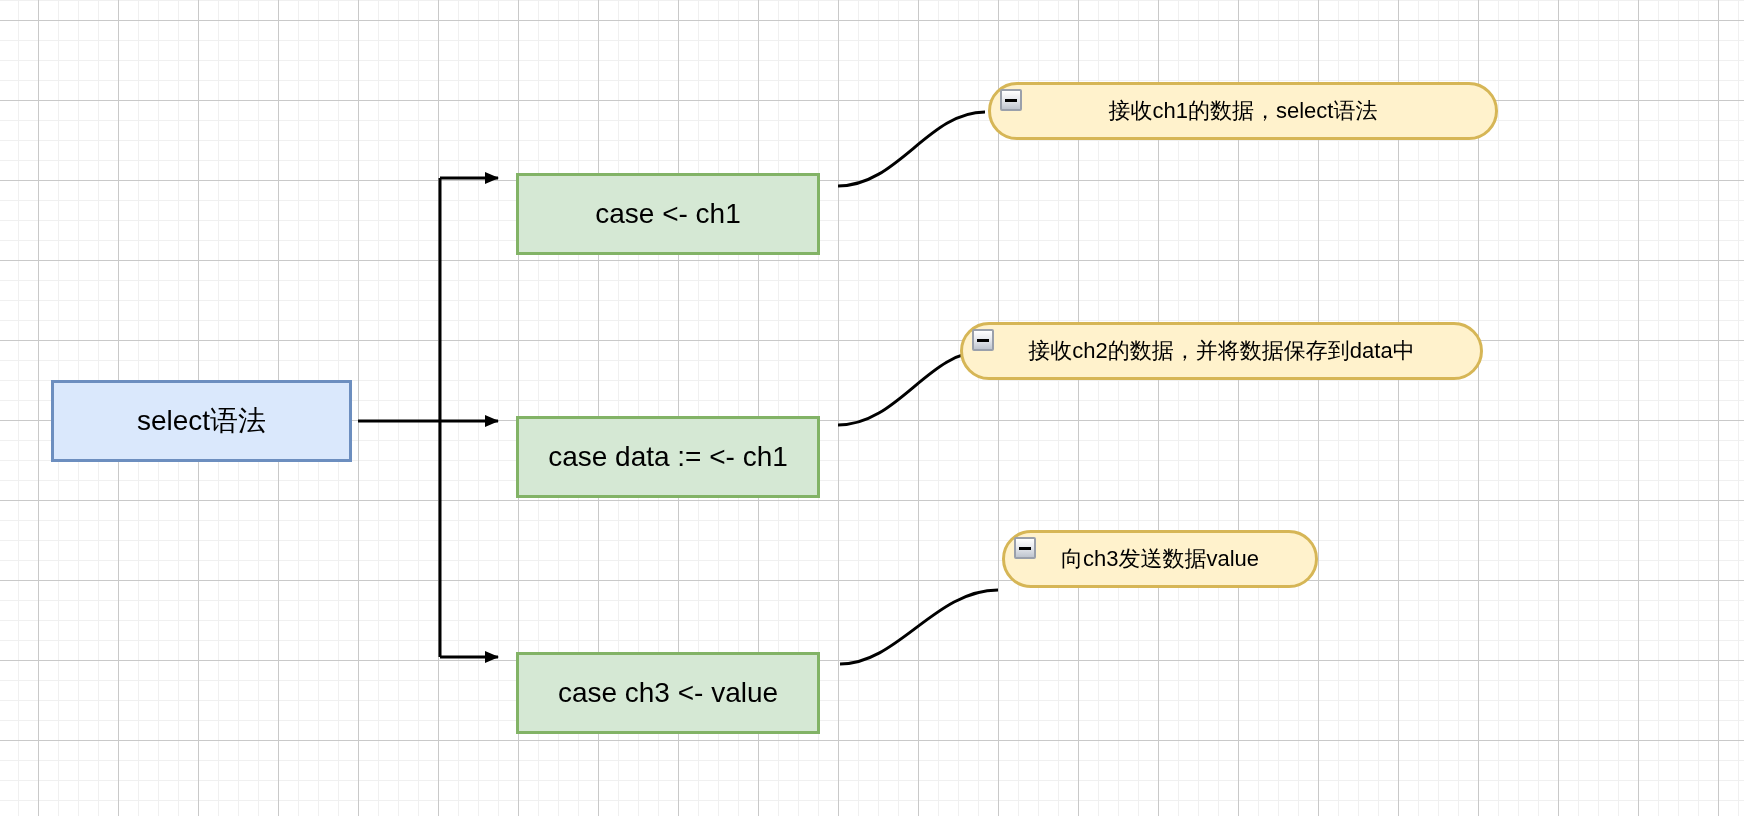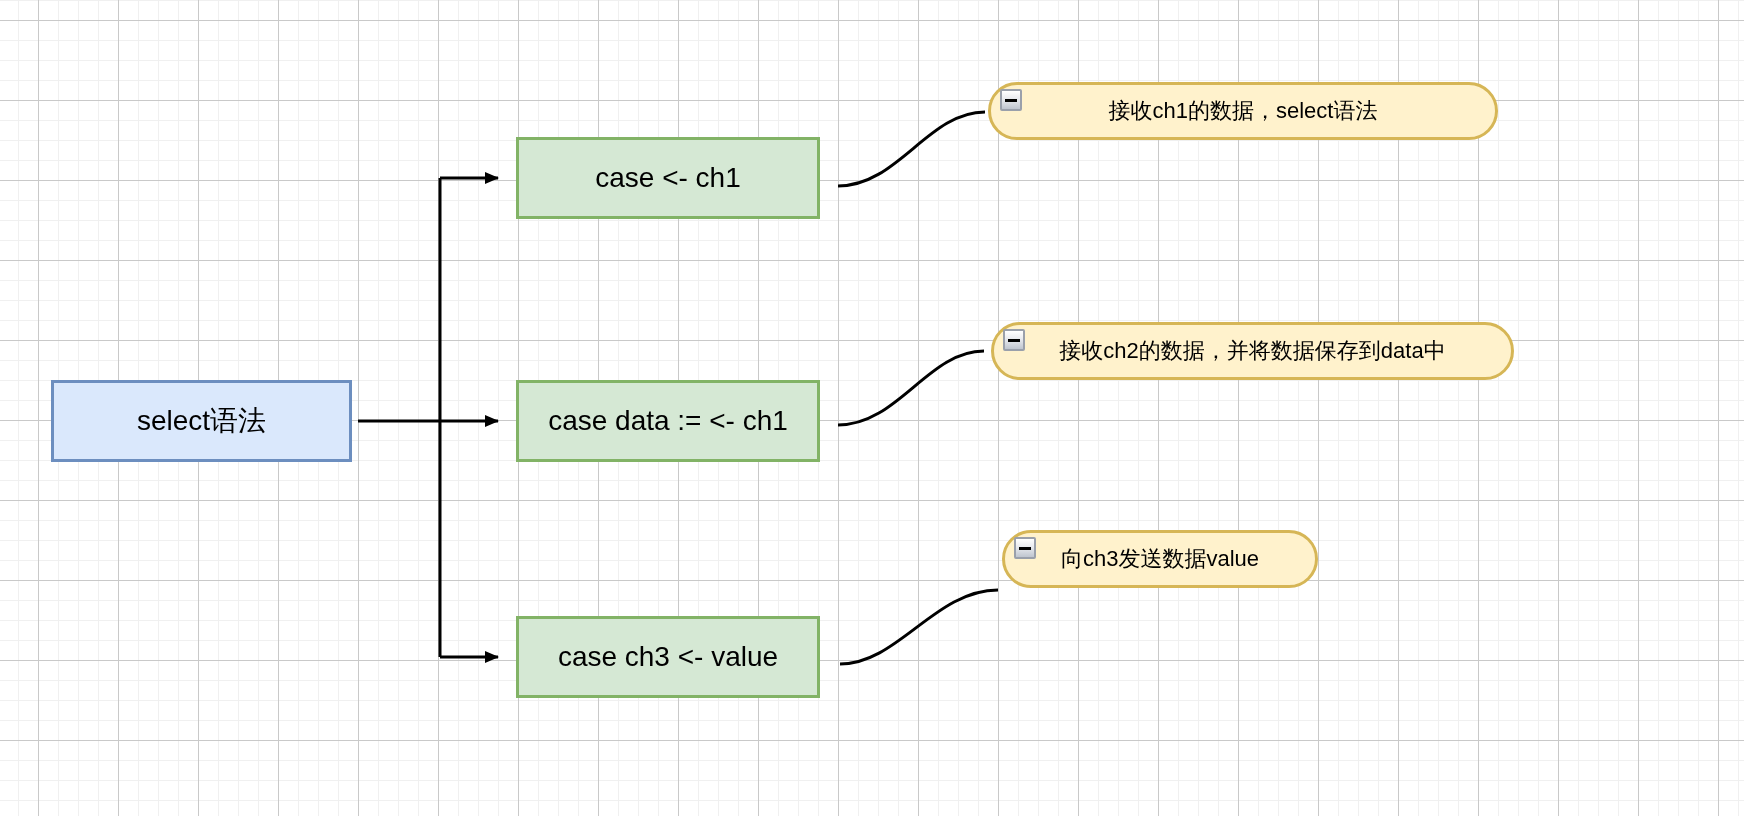--- a/index.html
+++ b/index.html
@@ -47,41 +47,42 @@
     left: 51px; top: 380px;
     width: 301px; height: 82px;
     background: #dae8fc;
     border: 3px solid #6c8ebf;
   }
   .case-node {
     left: 516px;
     width: 304px; height: 82px;
     background: #d5e8d4;
     border: 3px solid #82b366;
+    margin-top: 36px;
   }
   .case-node.c1 { top: 137px; }
   .case-node.c2 { top: 380px; }
   .case-node.c3 { top: 616px; }
 
   .note {
     position: absolute;
     height: 58px;
     box-sizing: border-box;
     background: #fff2cc;
     border: 3px solid #d6b656;
     border-radius: 29px;
     display: flex;
     align-items: center;
     justify-content: center;
     font-size: 22px;
     color: #000000;
     white-space: nowrap;
   }
   .note.n1 { left: 988px; top: 82px;  width: 510px; }
-  .note.n2 { left: 991px; top: 322px; width: 523px; }
+  .note.n2 { left: 960px; top: 322px; width: 523px; }
   .note.n3 { left: 1002px; top: 530px; width: 316px; }
 
   .collapse-btn {
     position: absolute;
     left: 9px; top: 4px;
     width: 22px; height: 22px;
     box-sizing: border-box;
     border: 2px solid #9aa0ab;
     border-radius: 2px;
     background: linear-gradient(to bottom, #ffffff 0%, #e8eaee 45%, #bfc5cf 100%);

